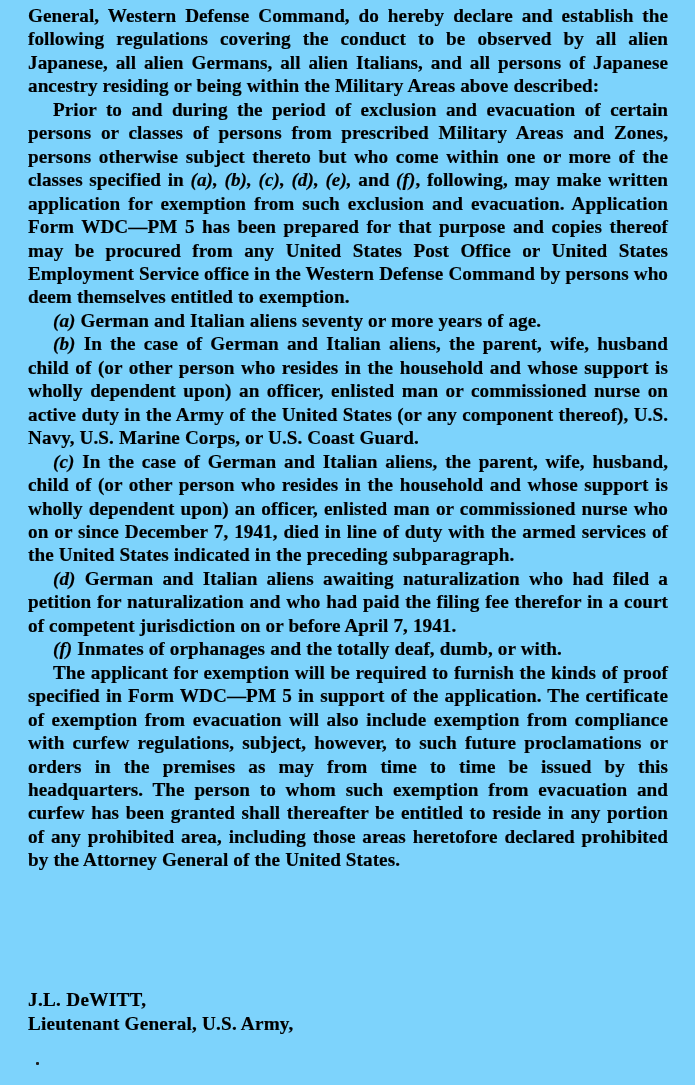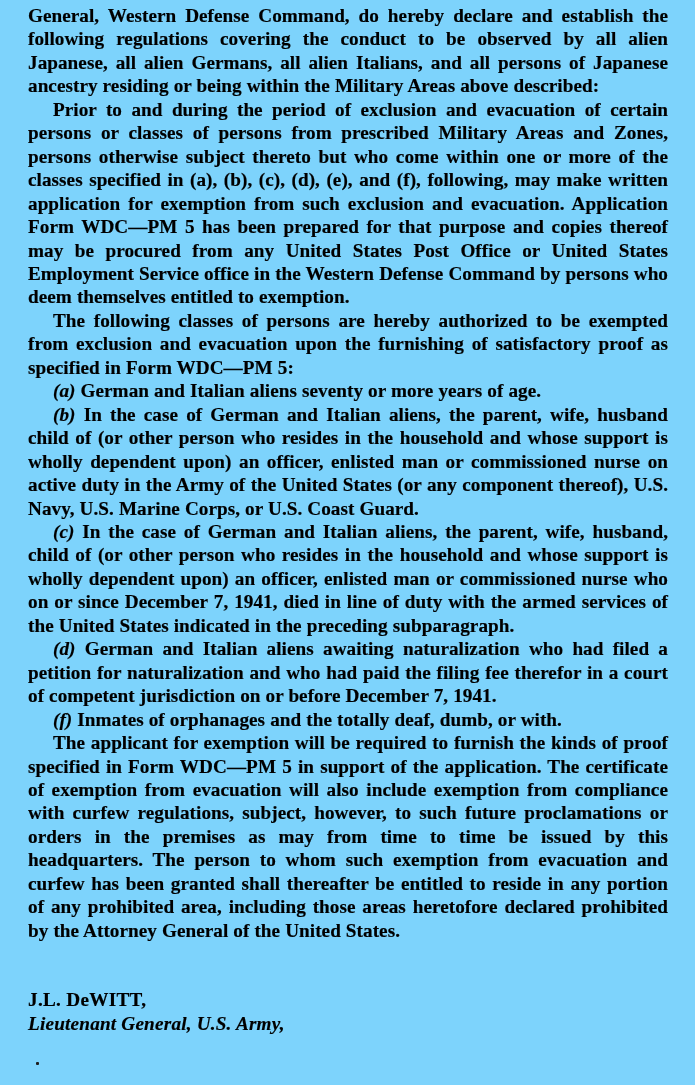--- a/index.html
+++ b/index.html
@@ -64,40 +64,40 @@
     text-indent: 25px;
   }
 
   .marker {
     font-style: italic;
     font-weight: 600;
   }
 
   
   .it {
+    font-style: italic;
   }
 
   
   #signature {
     position: absolute;
     left: 28px;
     top: 988px;
     width: 640px;
     font-size: 19.2px;
     line-height: 23.8px;
     font-weight: 600;
     -webkit-text-stroke: 0.16px #000;
   }
   #signature .sig-name {
     font-style: normal;
     letter-spacing: 0.3px;
   }
   #signature .sig-rank,
   #signature .sig-role {
-    font-style: italic;
     letter-spacing: 0.2px;
   }
 
   
   #speck {
     position: absolute;
     left: 36px;
     top: 1062px;
     width: 3px;
     height: 3px;
@@ -109,29 +109,28 @@
 <body>
 
 <div id="page">
 
   <div id="textblock">
 
     <p class="para cont">General, Western Defense Command, do hereby declare and establish the following regulations covering the conduct to be observed by all alien Japanese, all alien Germans, all alien Italians, and all persons of Japanese ancestry residing or being within the Military Areas above described:</p>
 
     <p class="para indent"><span>Prior to and during the period of exclusion and evacuation of certain persons or classes of persons from prescribed Military Areas and Zones, persons otherwise subject thereto but who come within one or more of the classes specified in </span><span class="it">(a), (b), (c), (d), (e),</span><span> and </span><span class="it">(f)</span><span>, following, may make written application for exemption from such exclusion and evacuation. Application Form WDC—PM 5 has been prepared for that purpose and copies thereof may be procured from any United States Post Office or United States Employment Service office in the Western Defense Command by persons who deem themselves entitled to exemption.</span></p>
 
-    <p class="para indent">The following classes of persons are hereby authorized to be exempted from exclusion and evacuation upon the furnishing of satisfactory proof as specified in Form WDC—PM 5:</p>
 
     <p class="para item"><span class="marker">(a)</span><span>  German and Italian aliens seventy or more years of age.</span></p>
 
     <p class="para item"><span class="marker">(b)</span><span> In the case of German and Italian aliens, the parent, wife, husband child of (or other person who resides in the household and whose support is wholly dependent upon) an officer, enlisted man or commissioned nurse on active duty in the Army of the United States (or any component thereof), U.S. Navy, U.S. Marine Corps, or U.S. Coast Guard.</span></p>
 
     <p class="para item"><span class="marker">(c)</span><span> In the case of German and Italian aliens, the parent, wife, husband, child of (or other person who resides in the household and whose support is wholly dependent upon) an officer, enlisted man or commissioned nurse who on or since December 7, 1941, died in line of duty with the armed services of the United States indicated in the preceding subparagraph.</span></p>
 
-    <p class="para item"><span class="marker">(d)</span><span> German and Italian aliens awaiting naturalization who had filed a petition for naturalization and who had paid the filing fee therefor in a court of competent jurisdiction on or before December 7, 1941.</span></p>
+    <p class="para item"><span class="marker">(d)</span><span> German and Italian aliens awaiting naturalization who had filed a petition for naturalization and who had paid the filing fee therefor in a court of competent jurisdiction on or before April 7, 1941.</span></p>
 
 
     <p class="para item"><span class="marker">(f)</span><span>  Inmates of orphanages and the totally deaf, dumb, or with.</span></p>
 
     <p class="para indent">The applicant for exemption will be required to furnish the kinds of proof specified in Form WDC—PM 5 in support of the application. The certificate of exemption from evacuation will also include exemption from compliance with curfew regulations, subject, however, to such future proclamations or orders in the premises as may from time to time be issued by this headquarters. The person to whom such exemption from evacuation and curfew has been granted shall thereafter be entitled to reside in any portion of any prohibited area, including those areas heretofore declared prohibited by the Attorney General of the United States.</p>
 
   </div>
 
   <div id="signature">
     <div class="sig-name">J.L. DeWITT,</div>

